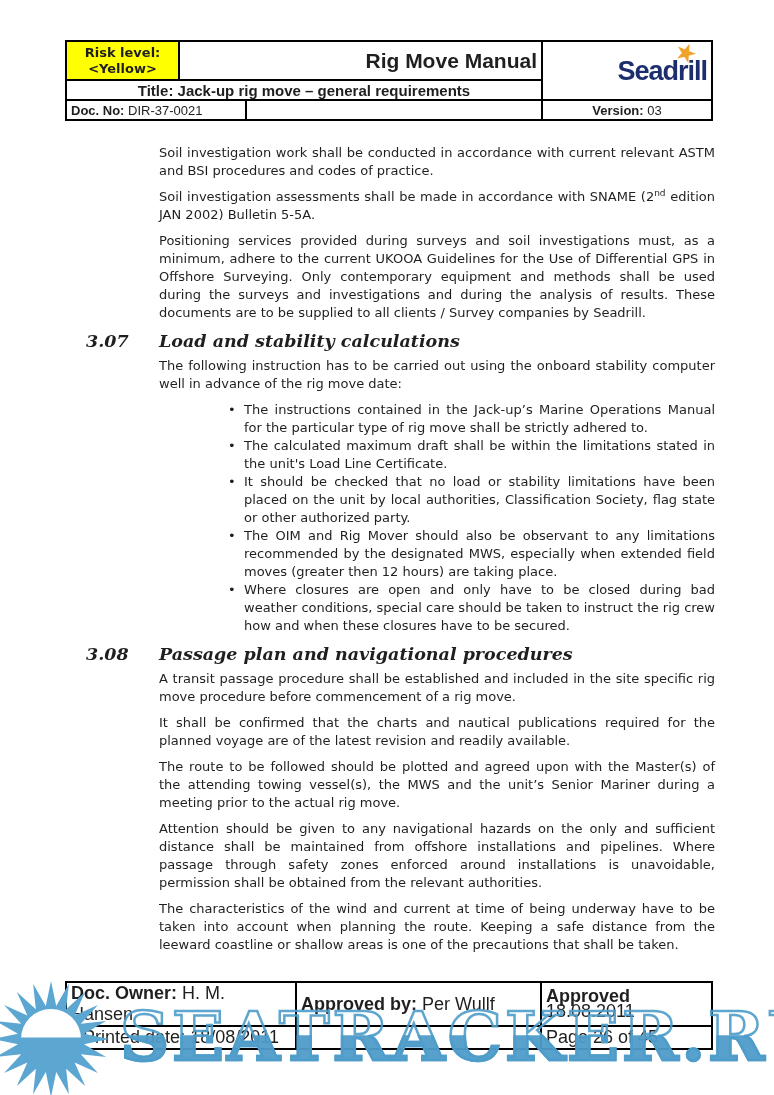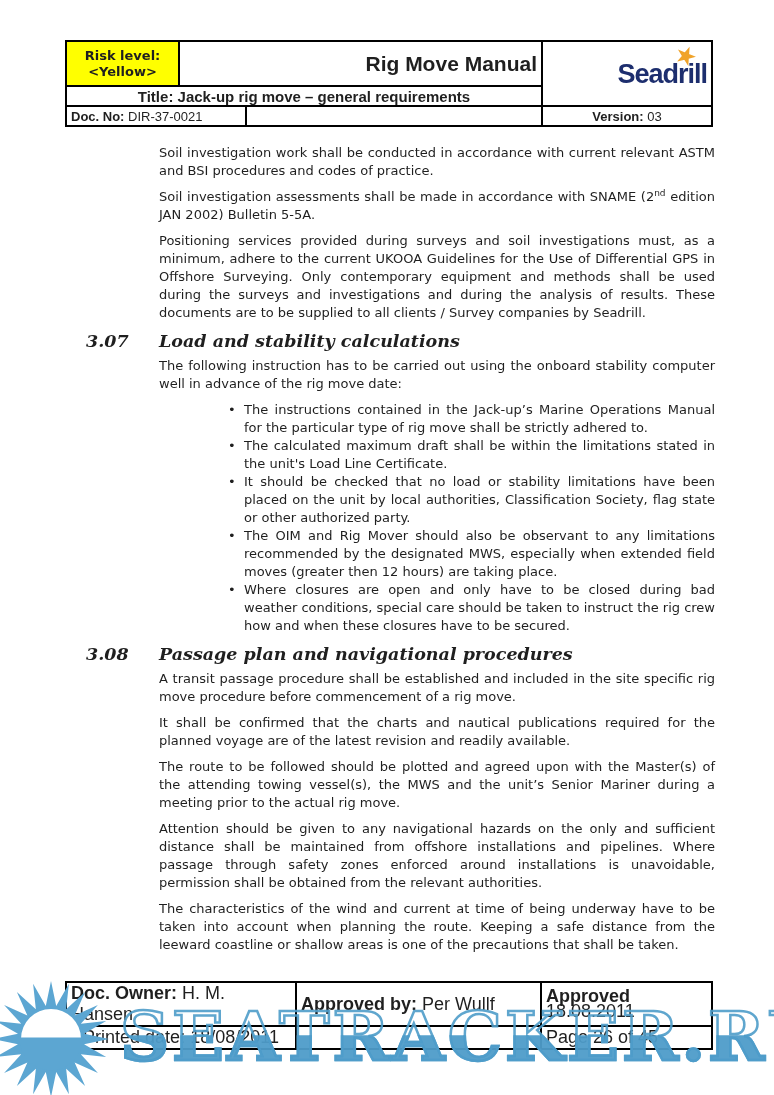--- a/index.html
+++ b/index.html
@@ -74,21 +74,21 @@
 <div class="page">
 
   <table class="doc-table header-table">
     <colgroup>
         <col style="width:113px">
         <col style="width:67px">
         <col style="width:296px">
         <col style="width:170px">
       </colgroup>
     <tbody>
-        <tr style="height:45px">
+        <tr style="height:39px">
       <td class="risk-cell">
         <div>Risk level:</div>
         <div>&lt;Yellow&gt;</div>
       </td>
       <td colspan="2" class="manual-cell">
         <span>Rig Move Manual</span>
       </td>
       <td rowspan="2" class="logo-cell">
         <span class="seadrill-wordmark">
           <span>Seadrill</span>

